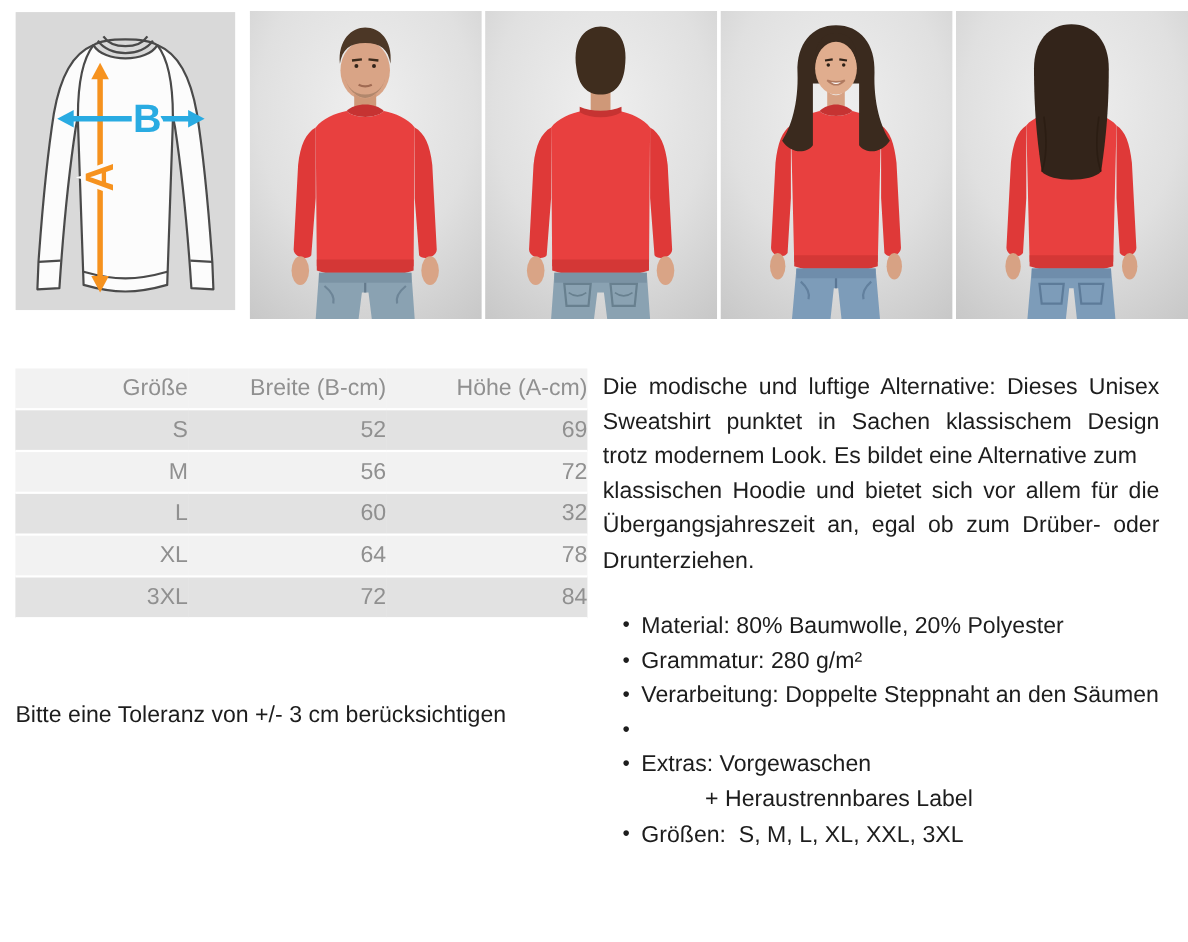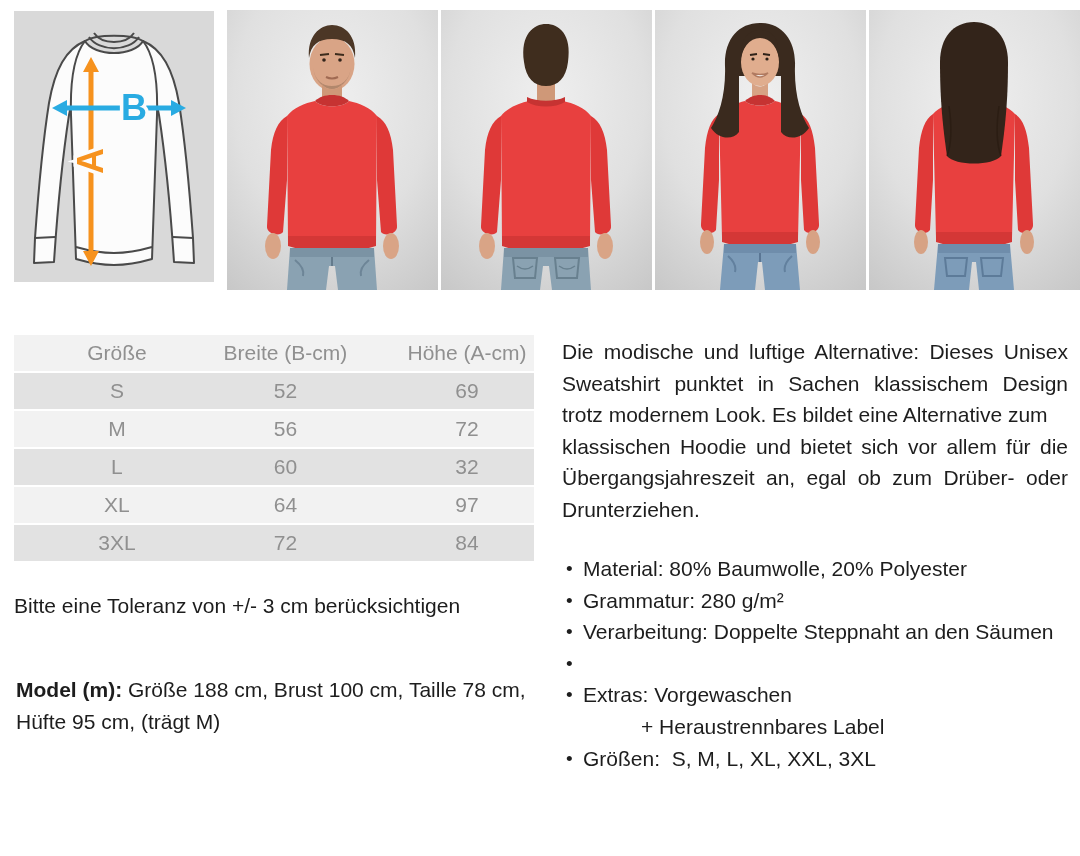--- a/index.html
+++ b/index.html
@@ -10,37 +10,37 @@
   .gallery { position:absolute; top:10px; left:14px; display:flex; }
   figure { margin:0; padding:0; }
   .fig-diagram { width:200px; height:271px; margin-top:1px; margin-right:13px; }
   .fig-photo { width:211px; height:280px; margin-right:3px; }
   .fig-photo:last-child { margin-right:0; }
   figure svg { display:block; width:100%; height:100%; }
 
   
   .size-table { position:absolute; top:335px; left:14px; width:520px;
                 border-collapse:collapse; font-size:21px; color:#909090; }
-  .size-table th, .size-table td { font-weight:400; text-align:center;
+  .size-table th, .size-table td { font-weight:400; text-align:right;
                 padding:0 0 0 49px; height:36px; border-bottom:2px solid #ffffff; }
   .size-table thead tr { background:#f2f2f2; }
   .size-table tbody tr:nth-child(odd) { background:#e2e2e2; }
   .size-table tbody tr:nth-child(even) { background:#f2f2f2; }
   .col1 { width:142px; } .col2 { width:185px; } .col3 { width:193px; }
 
-  .tolerance { position:absolute; top:594px; left:14px; font-size:21px; margin:0; }
+  .tolerance { position:absolute; top:638px; left:14px; font-size:21px; margin:0; }
 
   .model-info { position:absolute; left:16px; width:518px; font-size:21px;
                 line-height:32px; margin:0; }
   .model-m { top:674px; }
   .model-w { top:768px; }
   .model-info b { font-weight:700; }
 
   
-  .description { position:absolute; top:336px; left:562px; width:506px;
+  .description { position:absolute; top:336px; left:548px; width:506px;
                  font-size:21px; line-height:31.6px; text-align:justify; margin:0; }
   .features { position:absolute; top:553px; left:566px; width:506px;
               list-style:none; margin:0; padding:0; font-size:21px; line-height:31.6px; }
   .features li { display:flex; }
   .dot { flex:none; width:17px; font-size:19px; }
   .li-body { flex:1; }
   .sub-line { padding-left:58px; }
 </style>
 </head>
 <body>
@@ -215,33 +215,32 @@
         <td>72</td>
       </tr>
       <tr>
         <td>L</td>
         <td>60</td>
         <td>32</td>
       </tr>
       <tr>
         <td>XL</td>
         <td>64</td>
-        <td>97</td>
+        <td>78</td>
       </tr>
       <tr>
         <td>3XL</td>
         <td>72</td>
         <td>84</td>
       </tr>
     </tbody>
   </table>
 
   <p class="tolerance">Bitte eine Toleranz von +/- 3 cm berücksichtigen</p>
 
-  <p class="model-info model-m"><b>Model (m):</b><span> Größe 188 cm, Brust 100 cm, Taille 78 cm, Hüfte 95 cm, (trägt M)</span></p>
 
 
   <p class="description"><span>Die modische und luftige Alternative: Dieses Unisex Sweatshirt punktet in Sachen klassischem Design trotz modernem Look. Es bildet eine Alternative zum</span><br><span>klassischen Hoodie und bietet sich vor allem für die Übergangsjahreszeit an, egal ob zum Drüber- oder Drunterziehen.</span></p>
 
   <ul class="features">
     <li>
       <span class="dot">•</span>
       <div class="li-body">Material: 80% Baumwolle, 20% Polyester</div>
     </li>
     <li>

